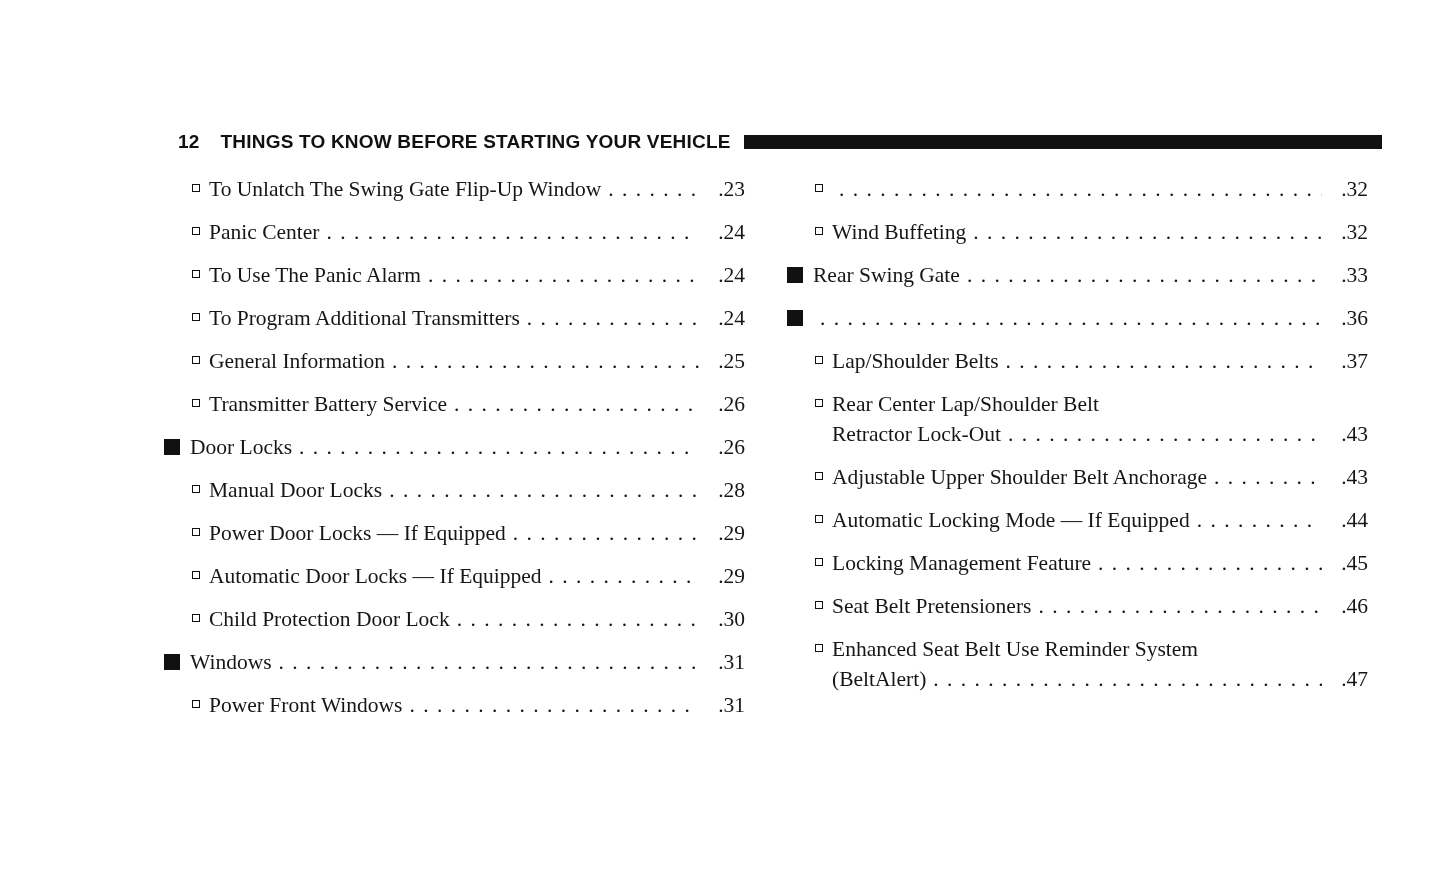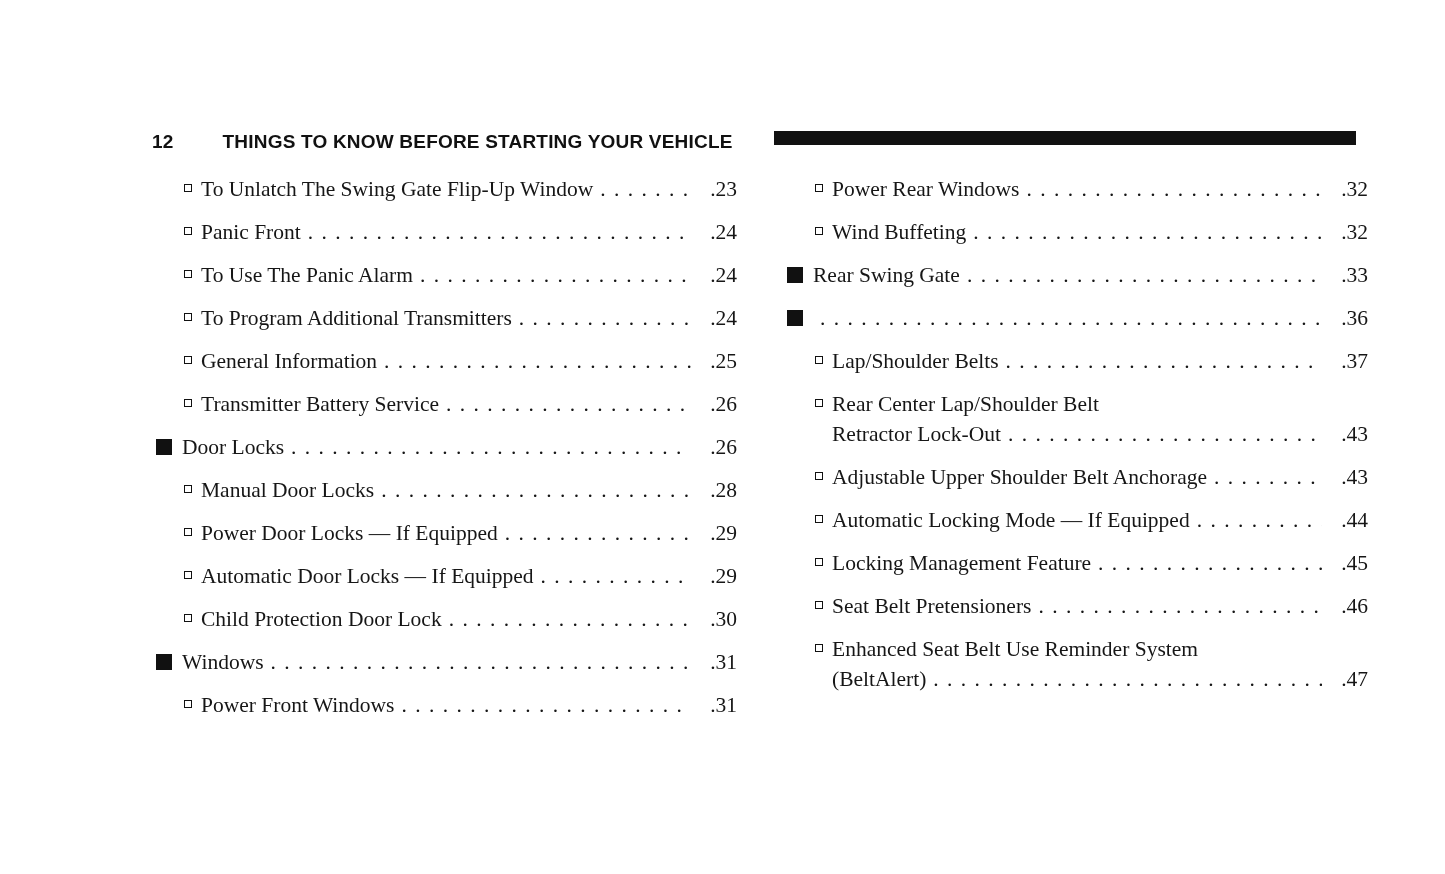--- a/index.html
+++ b/index.html
@@ -10,47 +10,46 @@
     height: 874px;
     background: #ffffff;
     overflow: hidden;
     font-family: "Liberation Serif", serif;
     color: #161616;
   }
 
   
   .header {
     position: absolute;
-    left: 152px;
+    left: 178px;
     top: 131px;
     width: 1204px;
     display: flex;
+    align-items: center;
     font-family: "Liberation Sans", sans-serif;
     font-weight: 700;
     font-size: 19px;
     letter-spacing: 0.2px;
     color: #111111;
-    gap: 28px;
   }
   .header .pagenum { margin-right: 21px; }
   .header .bar {
     flex: 1;
     height: 14px;
     margin-left: 13px;
     background: #111111;
   }
 
   
   .columns {
     position: absolute;
-    left: 156px;
+    left: 164px;
     top: 174px;
     width: 1204px;
     display: flex;
-    gap: 8px;
   }
   .col { width: 581px; }
   .col + .col { margin-left: 42px; }
 
   .entry {
     display: flex;
     align-items: flex-start;
     margin-bottom: 13px;
     font-size: 21.5px;
   }
@@ -104,21 +103,21 @@
               <span class="label">To Unlatch The Swing Gate Flip-Up Window</span>
               <span class="leader"></span>
               <span class="page-num">.23</span>
             </div>
           </div>
         </div>
         <div class="entry sub">
           <span class="bullet"></span>
           <div class="entry-body">
             <div class="line">
-              <span class="label">Panic Front</span>
+              <span class="label">Panic Center</span>
               <span class="leader"></span>
               <span class="page-num">.24</span>
             </div>
           </div>
         </div>
         <div class="entry sub">
           <span class="bullet"></span>
           <div class="entry-body">
             <div class="line">
               <span class="label">To Use The Panic Alarm</span>
@@ -226,21 +225,20 @@
               <span class="page-num">.31</span>
             </div>
           </div>
         </div>
       </div>
     <div class="col">
         <div class="entry sub">
           <span class="bullet"></span>
           <div class="entry-body">
             <div class="line">
-              <span class="label">Power Rear Windows</span>
               <span class="leader"></span>
               <span class="page-num">.32</span>
             </div>
           </div>
         </div>
         <div class="entry sub">
           <span class="bullet"></span>
           <div class="entry-body">
             <div class="line">
               <span class="label">Wind Buffeting</span>

